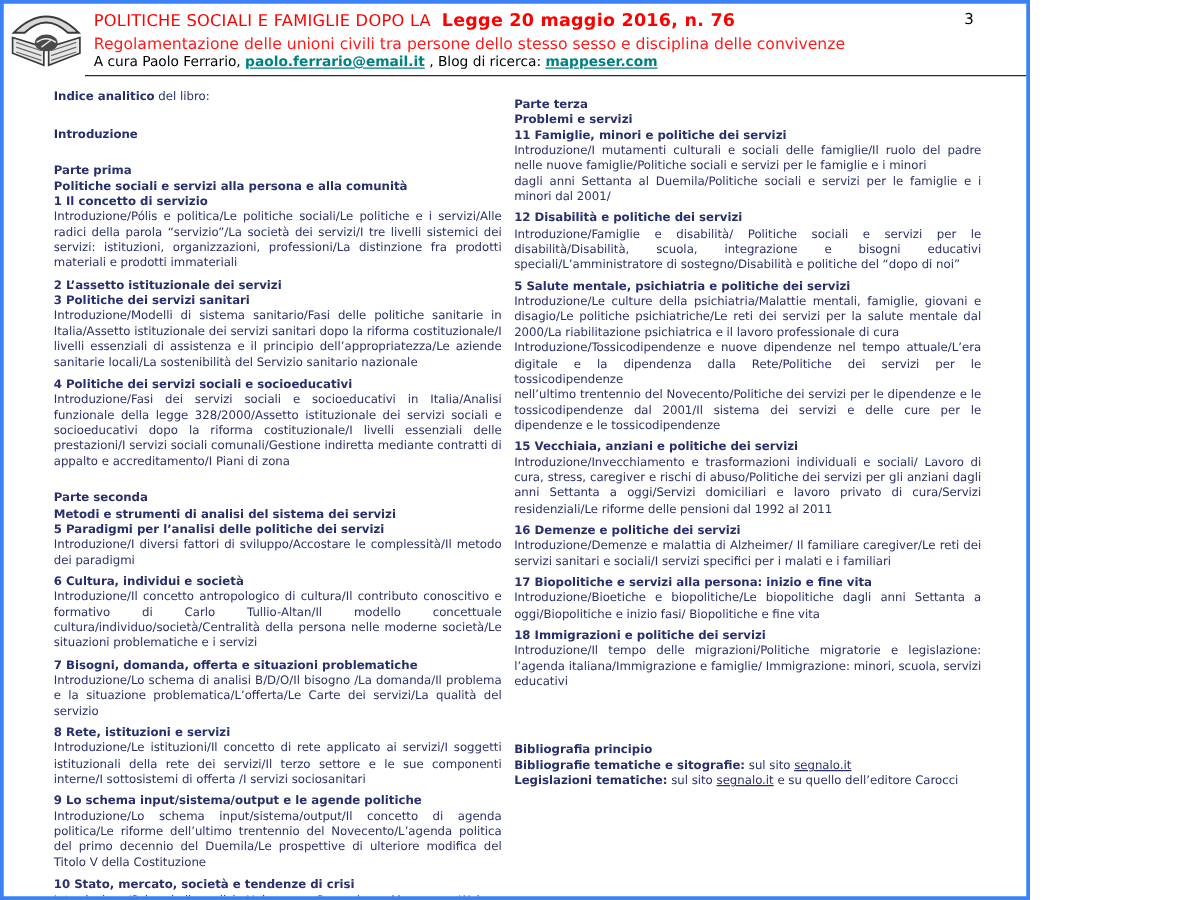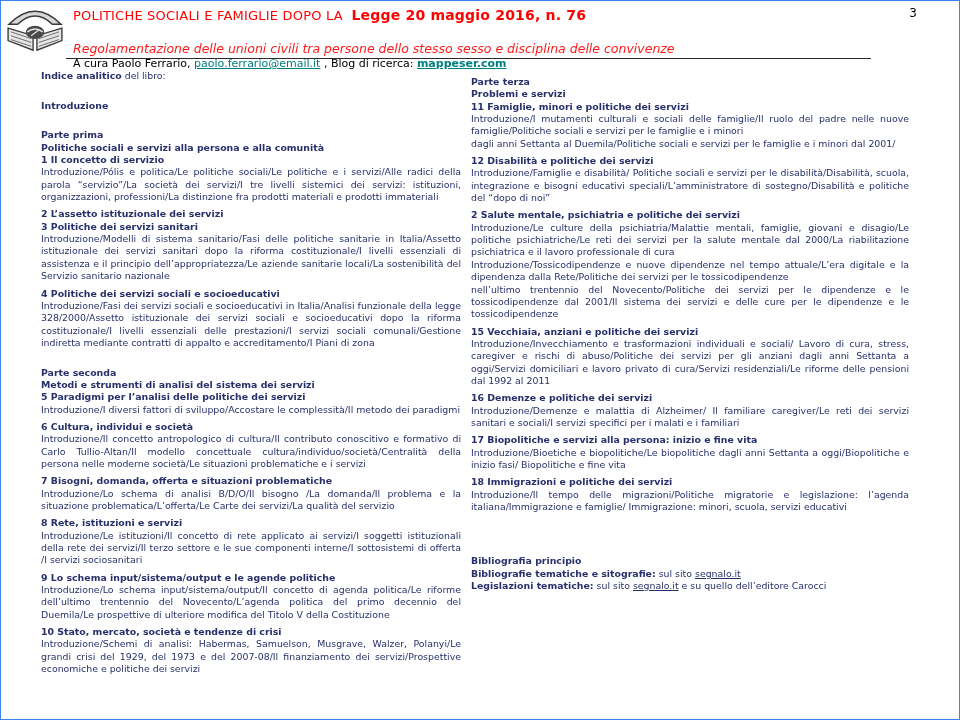--- a/index.html
+++ b/index.html
@@ -1,33 +1,33 @@
 <!DOCTYPE html>
 <html><head>
 <meta charset="utf-8">
 <style>
   * { box-sizing: border-box; margin: 0; padding: 0; }
   html,body { background:#fff; }
   .page {
     position: relative;
-    width: 960px; height: 720px;
+    width: 824px; height: 720px;
     background: #fff;
-    border: 1px solid #3b82f6;
+    border: 3px solid #3b82f6;
     font-family: "DejaVu Sans", "Liberation Sans", sans-serif;
     color: #28306b;
     overflow: hidden;
   }
   
   .header { position: relative; height: 56px; padding: 6px 0 0 72px; }
   .logo { position:absolute; left:5px; top:3px; width:58px; height:50px; }
   .title-line { font-size: 13px; color:#ff0000; white-space: nowrap; letter-spacing: .2px; }
   .title-bold { font-size: 14px; font-weight: bold; }
-  .subtitle-line { font-size: 12.5px; font-style: italic; color:#ff1a1a; margin-top: 18px; white-space: nowrap; }
+  .subtitle-line { font-size: 12.5px; color:#ff1a1a; margin-top: 2px; white-space: nowrap; }
   .byline { font-size: 11px; color:#000; margin-top: 1px; white-space: nowrap; }
-  .tlink { color:#008080; text-decoration: underline; cursor:pointer; }
+  .tlink { color:#008080; text-decoration: underline; cursor:pointer;font-weight:bold; }
   .tlink.bold { font-weight: bold; }
   .page-num { position:absolute; top:5px; right:42px; font-size:12px; color:#000; }
   .hrule { position:absolute; top:57px; left:65px; width:805px; border-top:1.5px solid #2a2a2a; }
   
   .content { display:flex; gap:10px; padding: 13px 36px 0 40px; }
   .col { font-size: 9.4px; line-height: 12.35px; }
   .col-left  { width: 420px; }
   .col-right { width: 438px; padding-top: 6px; }
   .h  { font-weight: bold; margin-top: 5px; }
   .h + .h { margin-top: 0; }
@@ -99,21 +99,21 @@
         <div class="p">Introduzione/Schemi di analisi: Habermas, Samuelson, Musgrave, Walzer, Polanyi/Le grandi crisi del 1929, del 1973 e del 2007-08/Il finanziamento dei servizi/Prospettive economiche e politiche dei servizi</div>
       </div>
     <div class="col col-right" id="right-col">
         <div class="h">Parte terza</div>
         <div class="h">Problemi e servizi</div>
         <div class="h">11 Famiglie, minori e politiche dei servizi</div>
         <div class="p">Introduzione/I mutamenti culturali e sociali delle famiglie/Il ruolo del padre nelle nuove famiglie/Politiche sociali e servizi per le famiglie e i minori</div>
         <div class="p">dagli anni Settanta al Duemila/Politiche sociali e servizi per le famiglie e i minori dal 2001/</div>
         <div class="h">12 Disabilità e politiche dei servizi</div>
         <div class="p">Introduzione/Famiglie e disabilità/ Politiche sociali e servizi per le disabilità/Disabilità, scuola, integrazione e bisogni educativi speciali/L’amministratore di sostegno/Disabilità e politiche del “dopo di noi”</div>
-        <div class="h">2 Salute mentale, psichiatria e politiche dei servizi</div>
+        <div class="h">5 Salute mentale, psichiatria e politiche dei servizi</div>
         <div class="p">Introduzione/Le culture della psichiatria/Malattie mentali, famiglie, giovani e disagio/Le politiche psichiatriche/Le reti dei servizi per la salute mentale dal 2000/La riabilitazione psichiatrica e il lavoro professionale di cura</div>
         <div class="p">Introduzione/Tossicodipendenze e nuove dipendenze nel tempo attuale/L’era digitale e la dipendenza dalla Rete/Politiche dei servizi per le tossicodipendenze</div>
         <div class="p">nell’ultimo trentennio del Novecento/Politiche dei servizi per le dipendenze e le tossicodipendenze dal 2001/Il sistema dei servizi e delle cure per le dipendenze e le tossicodipendenze</div>
         <div class="h">15 Vecchiaia, anziani e politiche dei servizi</div>
         <div class="p">Introduzione/Invecchiamento e trasformazioni individuali e sociali/ Lavoro di cura, stress, caregiver e rischi di abuso/Politiche dei servizi per gli anziani dagli anni Settanta a oggi/Servizi domiciliari e lavoro privato di cura/Servizi residenziali/Le riforme delle pensioni dal 1992 al 2011</div>
         <div class="h">16 Demenze e politiche dei servizi</div>
         <div class="p">Introduzione/Demenze e malattia di Alzheimer/ Il familiare caregiver/Le reti dei servizi sanitari e sociali/I servizi specifici per i malati e i familiari</div>
         <div class="h">17 Biopolitiche e servizi alla persona: inizio e fine vita</div>
         <div class="p">Introduzione/Bioetiche e biopolitiche/Le biopolitiche dagli anni Settanta a oggi/Biopolitiche e inizio fasi/ Biopolitiche e fine vita</div>
         <div class="h">18 Immigrazioni e politiche dei servizi</div>

